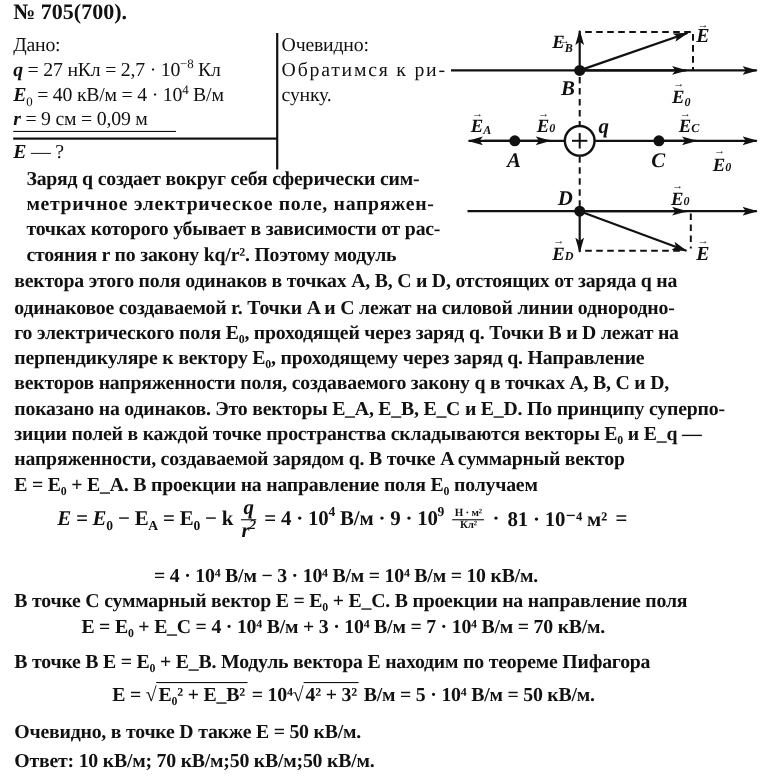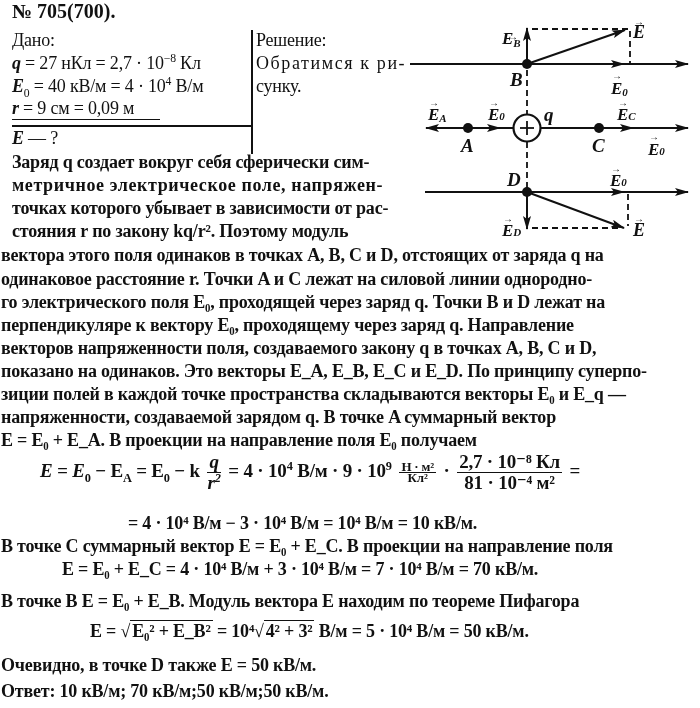--- a/index.html
+++ b/index.html
@@ -1,32 +1,32 @@
 <!DOCTYPE html>
 <html><head>
 <meta charset="utf-8">
 <style>
   html, body { margin:0; padding:0; background:#ffffff; }
   body { width:700px; height:708px; position:relative; overflow:hidden;
          font-family:"Liberation Serif", "DejaVu Serif", serif; color:#111; }
   .abs { position:absolute; white-space:nowrap; }
   .t { font-size:18px; line-height:23px; letter-spacing:-0.2px; }
-  .b { font-weight:bold; }
+  .b { font-weight:bold;margin-left:12px; }
   i, .it { font-style:italic; font-weight:bold; }
   sub, sup { font-size:65%; line-height:0; }
   .title { left:12px; top:0px; font-size:20px; font-weight:bold; }
   .given { left:12px; }
   .vline { position:absolute; left:251px; top:30px; width:1.5px; height:124px; background:#111; }
   .hline { position:absolute; left:12px; top:125px; width:240px; height:1.5px; background:#111; }
   .uline { position:absolute; left:12px; top:119px; width:148px; height:1px; background:#111; }
   .para { left:1px; width:680px; }
   .frac { display:inline-block; vertical-align:middle; text-align:center; margin:0 3px; }
   .frac span { display:block; line-height:20px; }
   .frac .num { border-bottom:1.3px solid #111; padding:0 2px; }
-  .frac.small { font-size:13px; }
+  .frac.small { font-size:10px; }
   .frac.small span { line-height:10px; }
   .sqrt { border-top:1.3px solid #111; padding:0 2px; }
   svg { position:absolute; left:0; top:0; }
 </style>
 </head>
 <body>
 
 <div class="abs title">№ 705(700).</div>
 
 <div class="abs t given" style="top:29px">Дано:</div>
@@ -37,21 +37,21 @@
   <i>E</i><sub>0</sub> = 40 кВ/м = 4 · 10<sup>4</sup> В/м
 </div>
 <div class="abs t given" style="top:97px">
   <i>r</i> = 9 см = 0,09 м
 </div>
 <div class="uline"></div>
 <div class="hline"></div>
 <div class="abs t given" style="top:127px"><i>E</i> — ?</div>
 <div class="vline"></div>
 
-<div class="abs t" style="left:256px; top:29px">Решение:</div>
+<div class="abs t" style="left:256px; top:29px">Очевидно:</div>
 <div class="abs t" style="left:256px; top:52px; letter-spacing:1.6px">Обратимся к ри-</div>
 <div class="abs t" style="left:256px; top:75px">сунку.</div>
 
 <svg width="700" height="240">
   <defs>
     <marker id="ah" markerWidth="14" markerHeight="8" refX="13" refY="4" orient="auto" markerUnits="userSpaceOnUse">
       <path d="M0,0 L14,4 L0,8 L3,4 Z" fill="#111"></path>
     </marker>
   </defs>
 
@@ -118,34 +118,34 @@
     <text x="634" y="222" font-size="10" font-style="normal">→</text>
   </g>
 </svg>
 
 <div class="abs t b" style="left:12px; top:151px">Заряд q создает вокруг себя сферически сим-</div>
 <div class="abs t b" style="left:12px; top:174px; letter-spacing:0.6px">метричное электрическое поле, напряжен-</div>
 <div class="abs t b" style="left:12px; top:197px">точках которого убывает в зависимости от рас-</div>
 <div class="abs t b" style="left:12px; top:220px">стояния r по закону kq/r². Поэтому модуль</div>
 
 <div class="abs t b para" style="top:244px">вектора этого поля одинаков в точках A, B, C и D, отстоящих от заряда q на</div>
-<div class="abs t b para" style="top:268px">одинаковое расстояние r. Точки A и C лежат на силовой линии однородно-</div>
+<div class="abs t b para" style="top:268px">одинаковое создаваемой r. Точки A и C лежат на силовой линии однородно-</div>
 <div class="abs t b para" style="top:291px">го электрического поля E₀, проходящей через заряд q. Точки B и D лежат на</div>
 <div class="abs t b para" style="top:314px">перпендикуляре к вектору E₀, проходящему через заряд q. Направление</div>
 <div class="abs t b para" style="top:337px">векторов напряженности поля, создаваемого закону q в точках A, B, C и D,</div>
 <div class="abs t b para" style="top:360px">показано на одинаков. Это векторы E_A, E_B, E_C и E_D. По принципу суперпо-</div>
 <div class="abs t b para" style="top:383px">зиции полей в каждой точке пространства складываются векторы E₀ и E_q —</div>
 <div class="abs t b para" style="top:406px">напряженности, создаваемой зарядом q. В точке A суммарный вектор</div>
 <div class="abs t b para" style="top:429px">E = E₀ + E_A. В проекции на направление поля E₀ получаем</div>
 
 <div class="abs t b" style="left:40px; top:452px; font-size:19px">
   <i>E = E</i><sub>0</sub><span> − E</span><sub>A</sub><span> = E</span><sub>0</sub><span> − k</span>
   <span class="frac"><span class="num it">q</span><span class="it"><span style="display:inline">r</span><sup>2</sup></span></span><span> = 4 · 10</span><sup>4</sup><span> В/м · 9 · 10</span><sup>9</sup>
   <span class="frac small"><span class="num">Н · м²</span><span>Кл²</span></span><span> · </span>
-  <span class="frac"><span class="num">2,7 · 10⁻⁸ Кл</span><span>81 · 10⁻⁴ м²</span></span><span> =</span>
+  <span class="frac"><span>81 · 10⁻⁴ м²</span></span><span> =</span>
 </div>
 
 <div class="abs t b" style="left:128px; top:512px">= 4 · 10⁴ В/м − 3 · 10⁴ В/м = 10⁴ В/м = 10 кВ/м.</div>
 <div class="abs t b para" style="top:535px">В точке C суммарный вектор E = E₀ + E_C. В проекции на направление поля</div>
 <div class="abs t b" style="left:62px; top:558px">E = E₀ + E_C = 4 · 10⁴ В/м + 3 · 10⁴ В/м = 7 · 10⁴ В/м = 70 кВ/м.</div>
 <div class="abs t b para" style="top:590px">В точке B E = E₀ + E_B. Модуль вектора E находим по теореме Пифагора</div>
 
 <div class="abs t b" style="left:90px; top:620px">
   <span>E = </span>√<span class="sqrt">E₀² + E_B²</span><span> = 10⁴</span>√<span class="sqrt">4² + 3²</span><span> В/м = 5 · 10⁴ В/м = 50 кВ/м.</span>
 </div>

